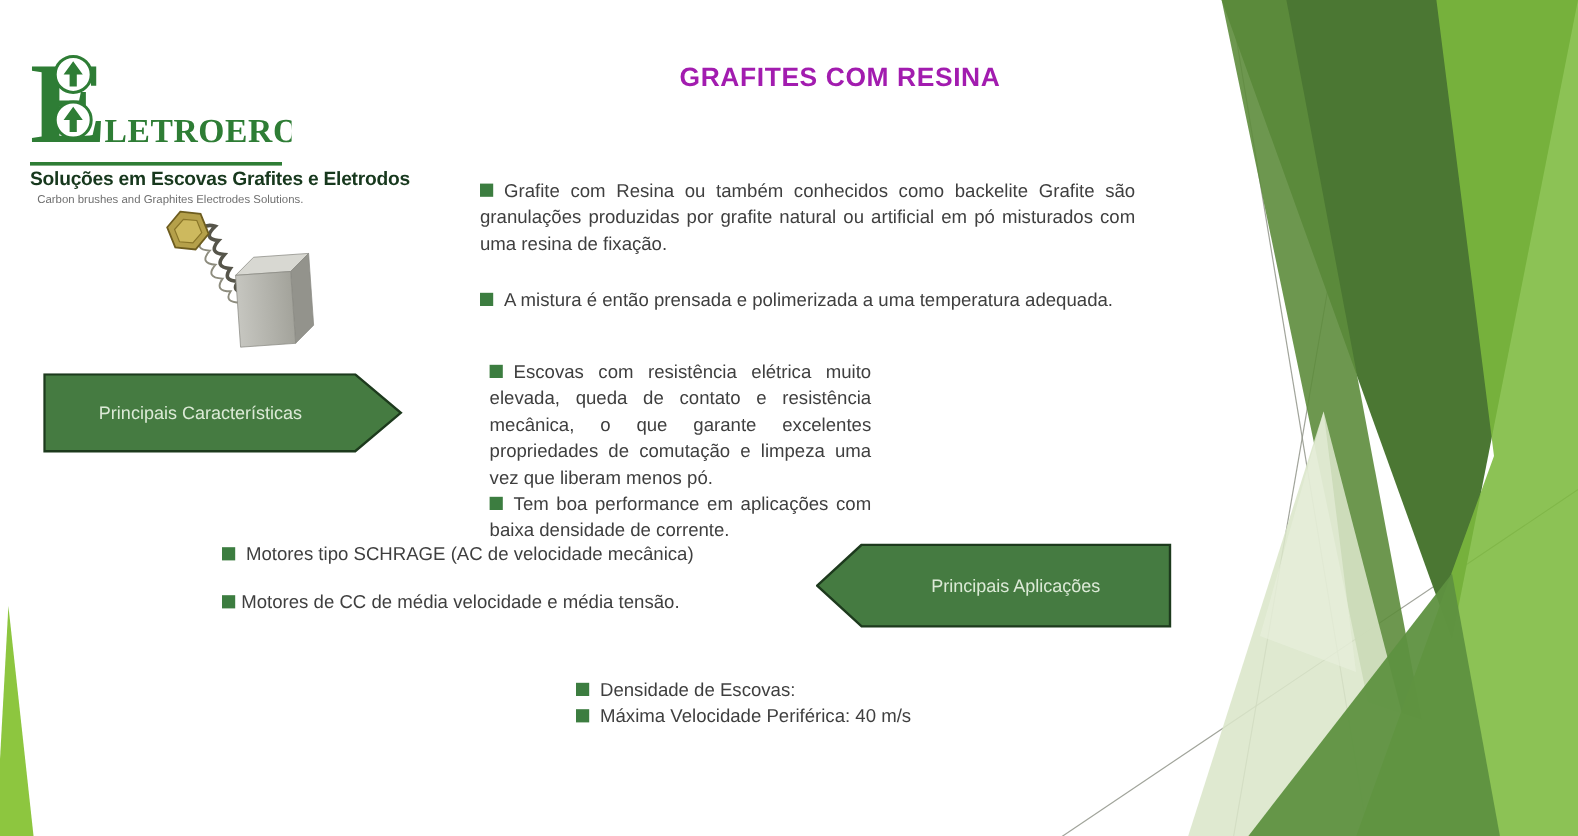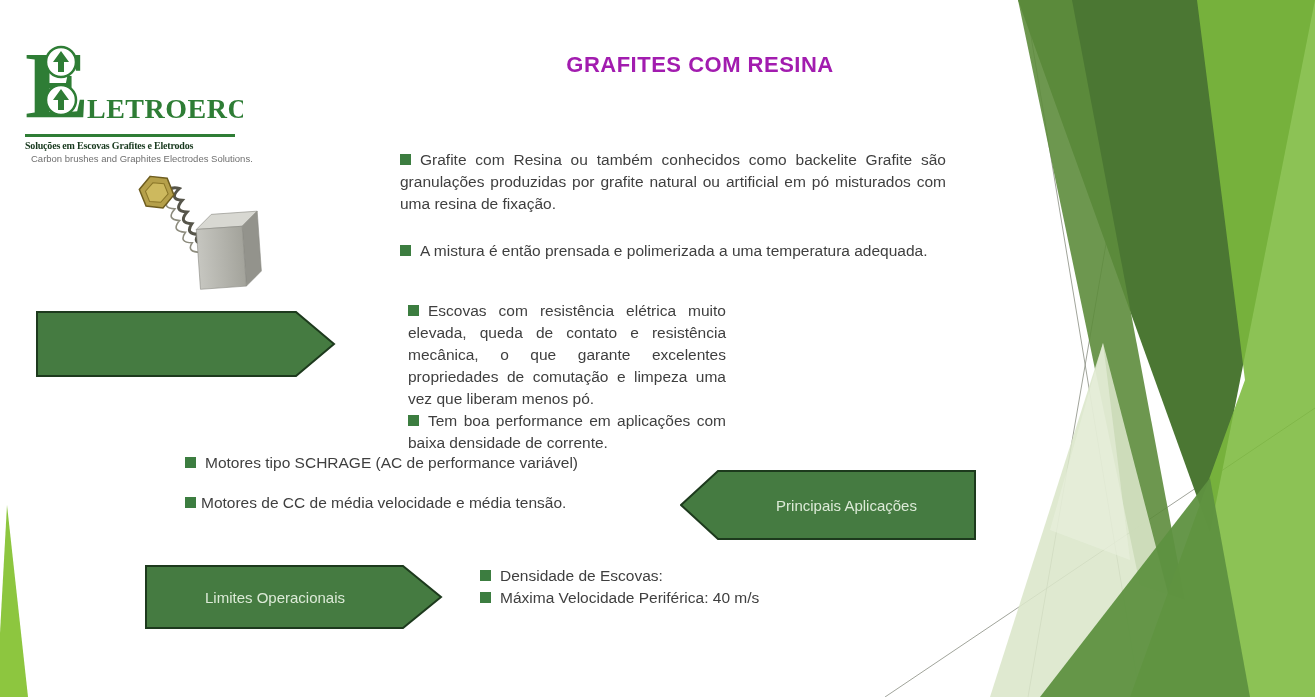--- a/index.html
+++ b/index.html
@@ -19,21 +19,21 @@
   .title{
     left:430px;top:52px;width:540px;
     text-align:center;
     font-size:22px;font-weight:bold;letter-spacing:.5px;
     color:#a21caf;
   }
 
   
   .logo{left:25px;top:24px;width:218px;}
   .logo .rule{height:3px;background:#2e7d35;margin:2px 0 3px 0;width:210px;}
-  .logo .tag-pt{font-family:Liberation Serif, serif;font-weight:bold;font-size:10px;color:#17381d;letter-spacing:-0.2px;white-space:nowrap;}
+  .logo .tag-pt{font-family:Liberation Sans, sans-serif;font-weight:bold;font-size:16px;color:#17381d;letter-spacing:-0.2px;white-space:nowrap;}
   .logo .tag-en{font-size:9.5px;color:#6f6f6f;margin-top:2px;margin-left:6px;white-space:nowrap;}
 
   
   .bt{margin:0;font-size:15.5px;line-height:22px;color:#3f3f3f;}
   .just{text-align:justify;}
   .bullet{
     display:inline-block;width:11px;height:11px;background:#3c7d40;
     margin-right:9px;
   }
   .blk{position:absolute;}
@@ -117,45 +117,40 @@
       <p class="bt just"><span class="bullet"></span><span>Grafite com Resina ou também conhecidos como backelite Grafite são granulações produzidas por grafite natural ou artificial em pó misturados com uma resina de fixação.</span></p>
     </div>
     <div class="blk" style="left:400px;top:240px;width:560px;">
       <p class="bt"><span class="bullet"></span><span>A mistura é então prensada e polimerizada a uma temperatura adequada.</span></p>
     </div>
 
     <div class="arrow" style="left:36px;top:311px;width:300px;height:67px;">
       <svg width="300" height="67">
         <polygon points="1,1 260,1 298,33 260,65 1,65" fill="#457b41" stroke="#1d3a1d" stroke-width="2"></polygon>
       </svg>
+      <div class="label" style="left:0;width:262px;">Principais Características</div>
     </div>
 
     <div class="blk" style="left:408px;top:300px;width:318px;">
       <p class="bt just"><span class="bullet"></span><span>Escovas com resistência elétrica muito elevada, queda de contato e resistência mecânica, o que garante excelentes propriedades de comutação e limpeza uma vez que liberam menos pó.</span></p>
       <p class="bt just"><span class="bullet"></span><span>Tem boa performance em aplicações com baixa densidade de corrente.</span></p>
     </div>
 
     <div class="blk" style="left:185px;top:452px;width:480px;">
-      <p class="bt" style="margin-bottom:18px;"><span class="bullet"></span><span>Motores tipo SCHRAGE (AC de performance variável)</span></p>
+      <p class="bt" style="margin-bottom:18px;"><span class="bullet"></span><span>Motores tipo SCHRAGE (AC de velocidade mecânica)</span></p>
       <p class="bt"><span class="bullet" style="margin-right:5px;"></span><span>Motores de CC de média velocidade e média tensão.</span></p>
     </div>
 
-    <div class="arrow" style="left:680px;top:470px;width:297px;height:71px;">
+    <div class="arrow" style="left:680px;top:453px;width:297px;height:71px;">
       <svg width="297" height="71">
         <polygon points="1,35 38,1 295,1 295,69 38,69" fill="#457b41" stroke="#1d3a1d" stroke-width="2"></polygon>
       </svg>
       <div class="label" style="left:38px;width:257px;">Principais Aplicações</div>
     </div>
 
-    <div class="arrow" style="left:145px;top:565px;width:298px;height:65px;">
-      <svg width="298" height="65">
-        <polygon points="1,1 258,1 296,32 258,63 1,63" fill="#457b41" stroke="#1d3a1d" stroke-width="2"></polygon>
-      </svg>
-      <div class="label" style="left:0;width:260px;">Limites Operacionais</div>
-    </div>
 
     <div class="blk" style="left:480px;top:565px;width:414px;">
       <p class="bt"><span class="bullet"></span><span>Densidade de Escovas:</span></p>
       <p class="bt"><span class="bullet"></span><span>Máxima Velocidade Periférica: 40 m/s</span></p>
     </div>
 
   </div>
 </div>
 
 </body></html>

